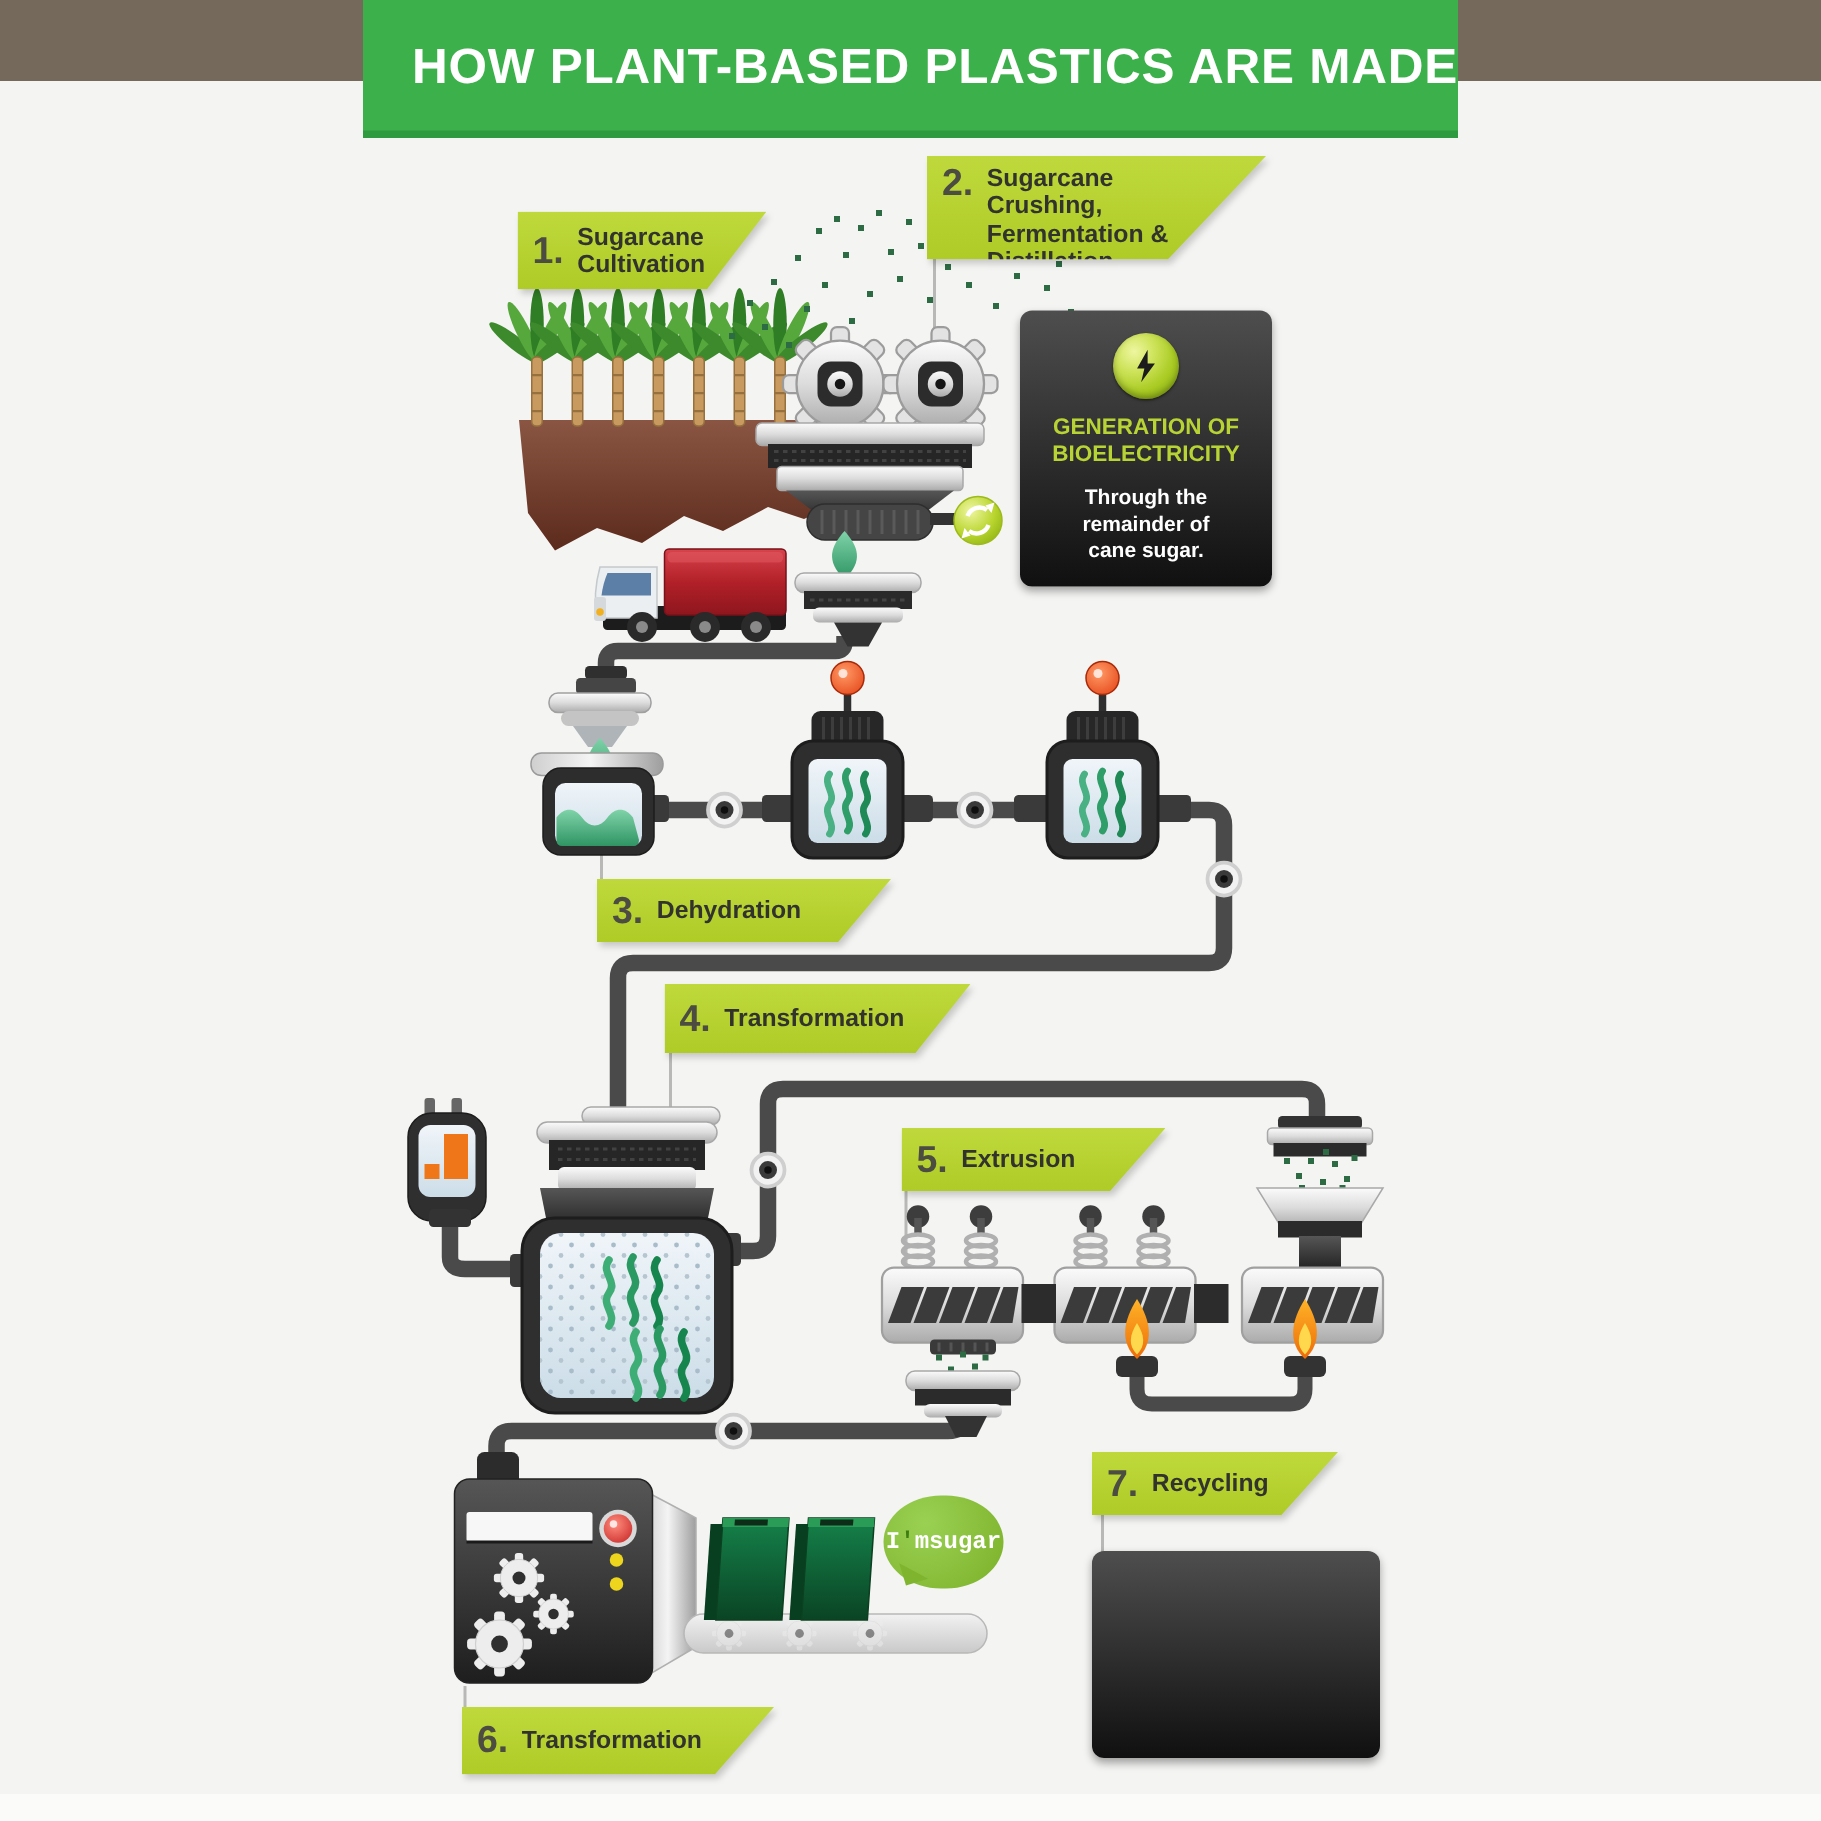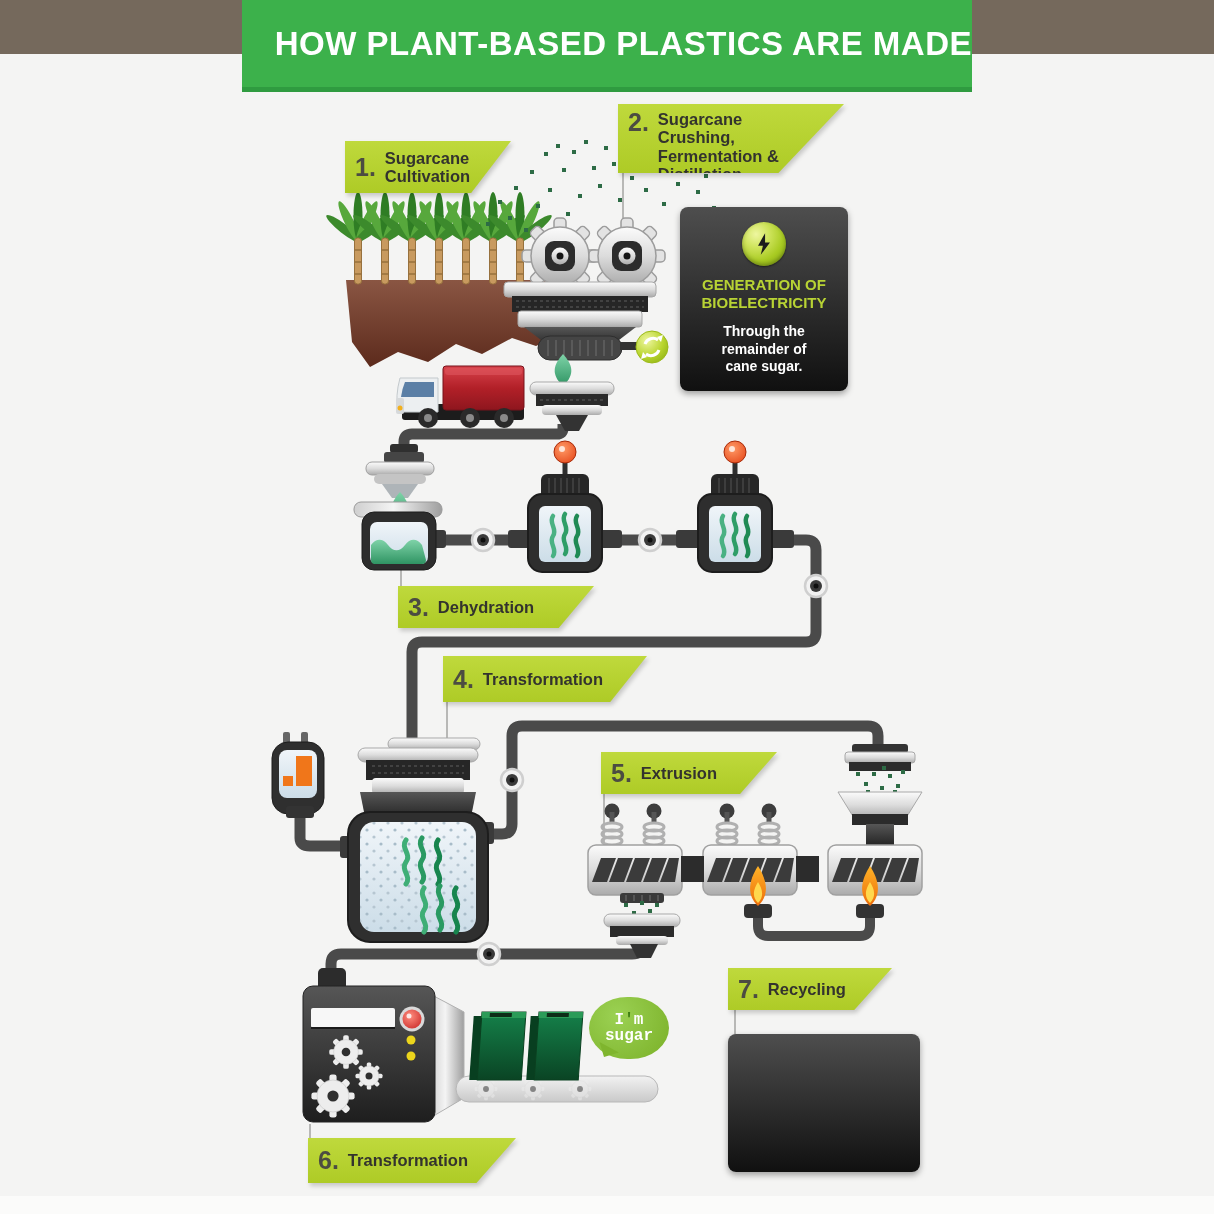--- a/index.html
+++ b/index.html
@@ -43,21 +43,21 @@
   .bio-body{margin-top:11px;color:#fff;font-weight:bold;font-size:14px;line-height:1.25;padding:0 24px;}
   .rec-card{left:728px;top:1034px;width:192px;height:138px;padding:16px 12px 14px 20px;
             display:flex;flex-direction:column;justify-content:space-between;}
   .rec-row{display:flex;align-items:center;gap:13px;}
   .rec-row .lime-circle{width:38px;height:38px;flex:none;}
   .rec-label{color:#fff;font-weight:bold;font-size:14.5px;line-height:1.2;}
 
   
   .bubble{position:absolute;left:589px;top:997px;width:80px;height:62px;z-index:4;
       background:radial-gradient(circle at 35% 30%,#9bd153,#7fb52e 85%);
-      border-radius:50%/52%;display:flex;flex-direction:column;align-items:center;justify-content:center;
+      border-radius:50%/52%;display:flex;align-items:center;justify-content:center;
       color:#fff;font-family:"Liberation Mono","DejaVu Sans Mono",monospace;font-weight:bold;
       font-size:16px;line-height:1.02;}
   .bubble::after{content:"";position:absolute;left:4px;bottom:-9px;width:0;height:0;
       border:11px solid transparent;border-top-color:#7fb52e;transform:rotate(28deg);}
   .bubble .apos{color:#3e7d12;}
 </style>
 </head>
 <body>
 
 <div class="canvas">

